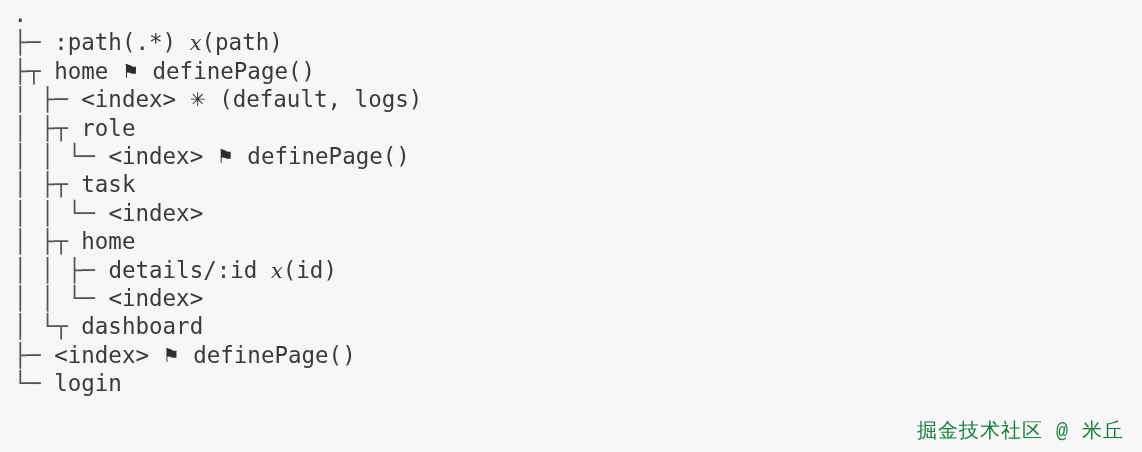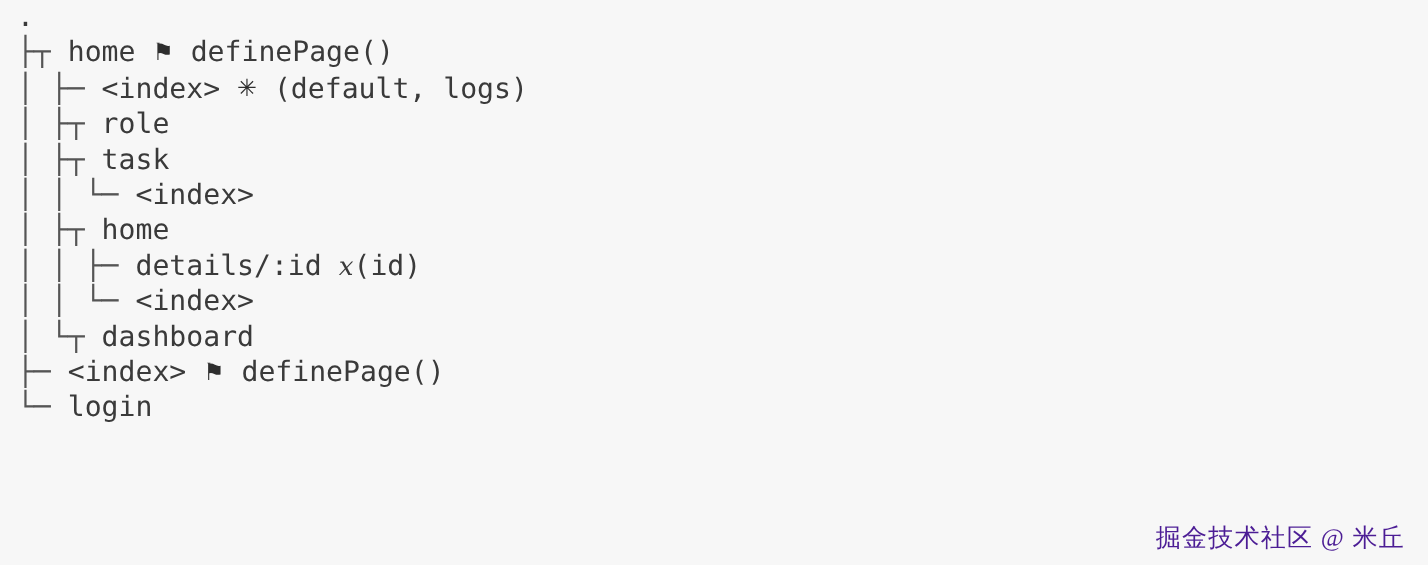--- a/index.html
+++ b/index.html
@@ -55,35 +55,37 @@
     font-size: 21px;
     color: #3a3a3a;
   }
   .paramtail {
     color: #3a3a3a;
   }
   .watermark {
     position: absolute;
     right: 18px;
     bottom: 8px;
-    font-family: Liberation Serif, serif;
+    font-family: Liberation Mono, monospace;
     font-size: 20px;
-    color: #4c1d95;
+    color: #15803d;
     white-space: pre;
     letter-spacing: 1px;
   }
 </style>
 </head>
 <body>
 
 <div id="tree">
     <div class="row"><span class="gutter"> </span><span class="label">.</span></div>
+    <div class="row"><span class="gutter"> ├─ </span><span class="label">:path(.*)</span> <span class="param">x</span><span class="paramtail">(path)</span></div>
     <div class="row"><span class="gutter"> ├┬ </span><span class="label">home</span> <span class="marker">⚑</span> <span class="paramtail">definePage()</span></div>
     <div class="row"><span class="gutter"> │ ├─ </span><span class="label">&lt;index&gt;</span> <span class="marker">✳</span> <span class="paramtail">(default, logs)</span></div>
     <div class="row"><span class="gutter"> │ ├┬ </span><span class="label">role</span></div>
+    <div class="row"><span class="gutter"> │ │ └─ </span><span class="label">&lt;index&gt;</span> <span class="marker">⚑</span> <span class="paramtail">definePage()</span></div>
     <div class="row"><span class="gutter"> │ ├┬ </span><span class="label">task</span></div>
     <div class="row"><span class="gutter"> │ │ └─ </span><span class="label">&lt;index&gt;</span></div>
     <div class="row"><span class="gutter"> │ ├┬ </span><span class="label">home</span></div>
     <div class="row"><span class="gutter"> │ │ ├─ </span><span class="label">details/:id</span> <span class="param">x</span><span class="paramtail">(id)</span></div>
     <div class="row"><span class="gutter"> │ │ └─ </span><span class="label">&lt;index&gt;</span></div>
     <div class="row"><span class="gutter"> │ └┬ </span><span class="label">dashboard</span></div>
     <div class="row"><span class="gutter"> ├─ </span><span class="label">&lt;index&gt;</span> <span class="marker">⚑</span> <span class="paramtail">definePage()</span></div>
     <div class="row"><span class="gutter"> └─ </span><span class="label">login</span></div>
   </div>
 

